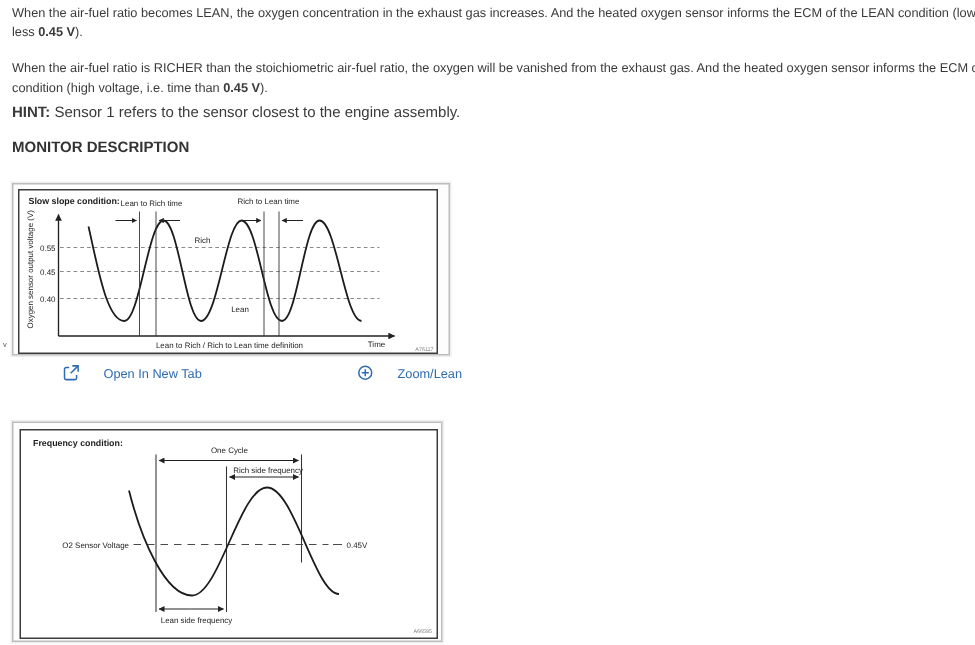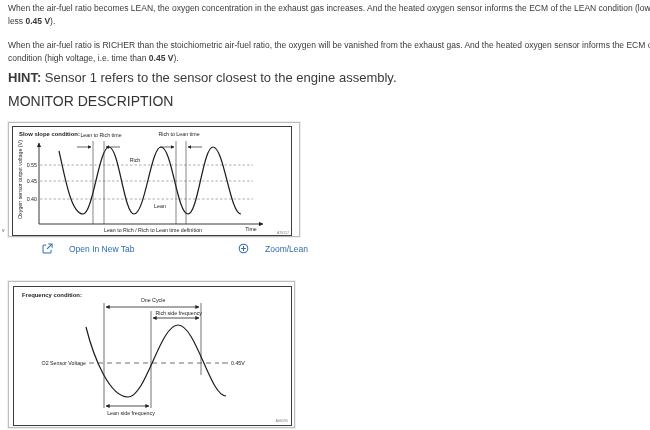--- a/index.html
+++ b/index.html
@@ -4,22 +4,22 @@
 <style>
   * { margin:0; padding:0; box-sizing:border-box; }
   html,body { background:#fff; }
   .page {
     position:relative; width:650px; height:430px; background:#ffffff;
     font-family:"Liberation Sans", sans-serif; color:#3a3a3a; overflow:hidden;
   }
   .para { position:absolute; left:8px; font-size:8.5px; line-height:13px; color:#3a3a3a; }
   .para span.ln { display:block; white-space:nowrap; }
   .b { font-weight:bold; }
-  .hint-line { position:absolute; left:8px; top:70px; font-size:13px; white-space:nowrap; }
-  .section-heading { position:absolute; left:8px; top:93px; font-size:14px; font-weight:normal; color:#333; }
+  .hint-line { position:absolute; left:8px; top:70px; font-size:10px; white-space:nowrap; }
+  .section-heading { position:absolute; left:8px; top:93px; font-size:10px; font-weight:bold; color:#333; }
 
   .fig-widget { position:absolute; background:#fdfdfd; border:1px solid #bdbdbd; box-shadow:0 0 0 1px #eeeeee; }
   .fig1 { left:8px; top:122px; width:292px; height:115px; }
   .fig2 { left:8px; top:281px; width:287px; height:147px; }
   .fig-inner { position:absolute; background:#fff; border:1px solid #3c3c3c; }
   .fig1 .fig-inner { left:3px; top:3px; width:280px; height:110px; }
   .fig2 .fig-inner { left:4px; top:4px; width:279px; height:140px; }
   .fig-inner svg { display:block; }
 
   .corner-mark { position:absolute; left:2px; top:227px; font-size:5px; color:#555; }

